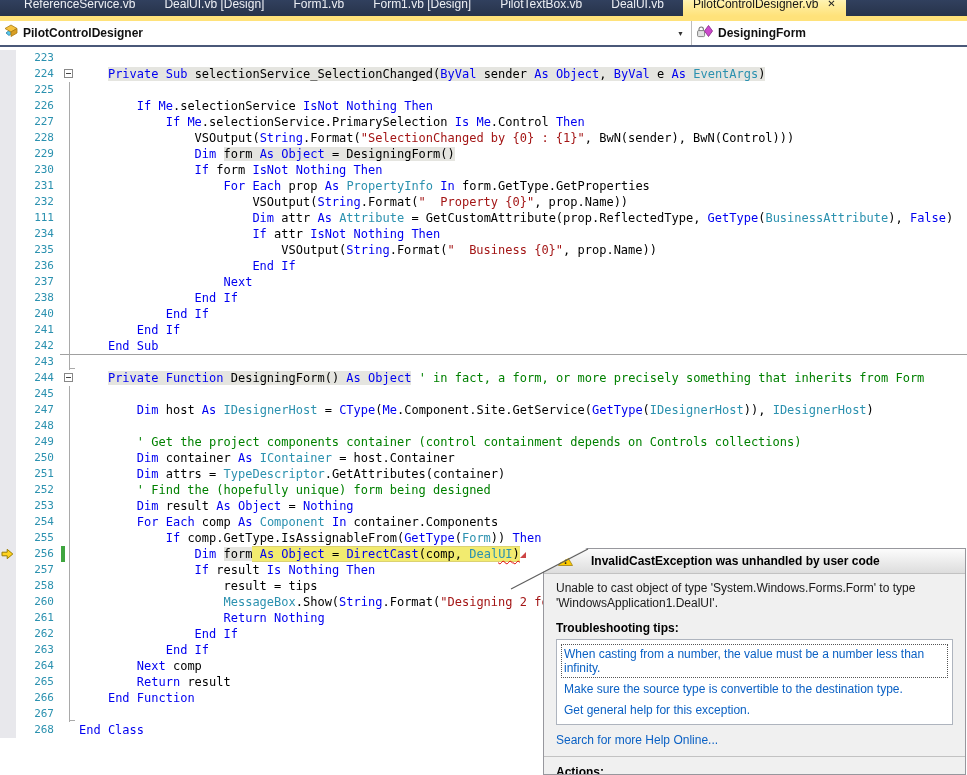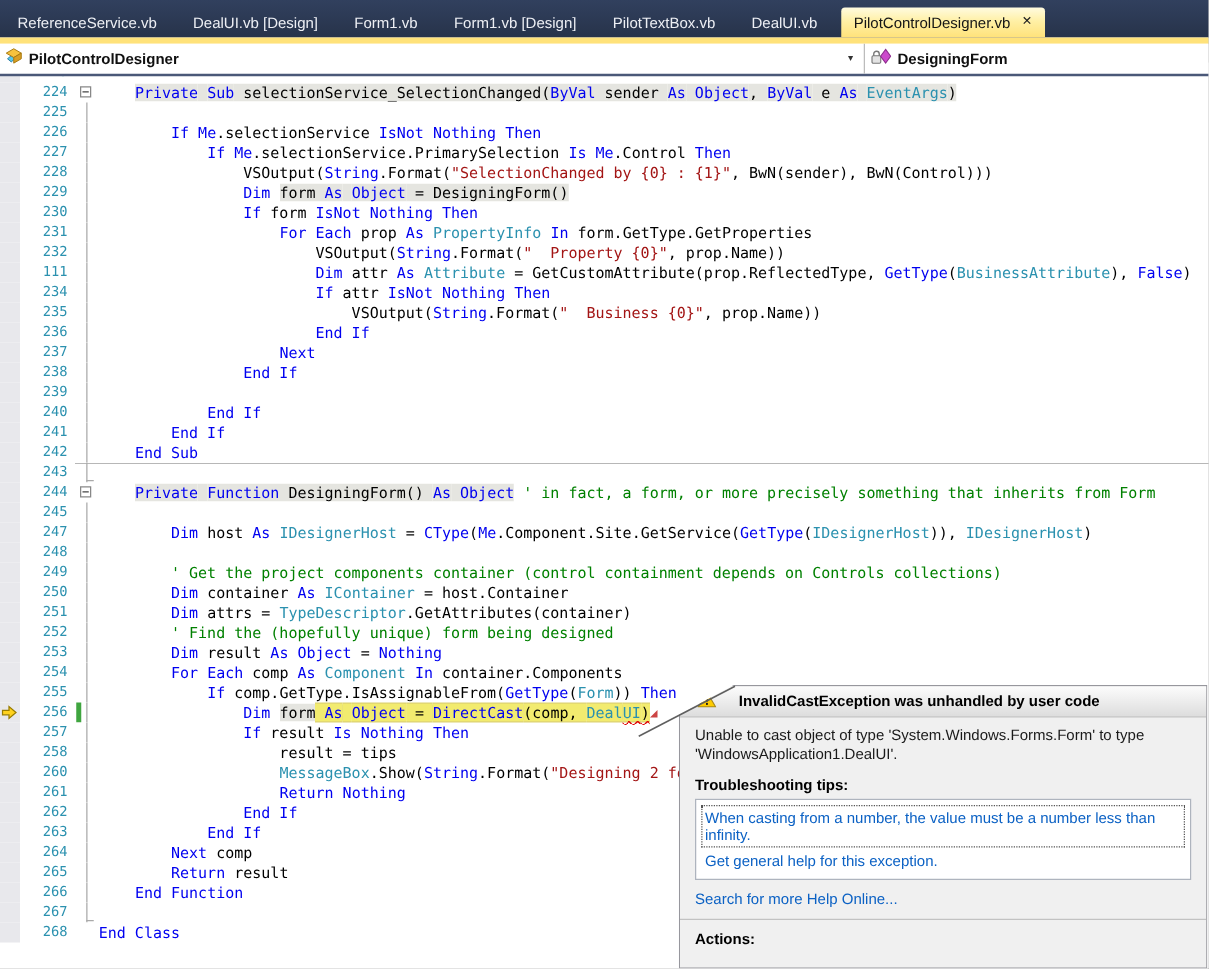--- a/index.html
+++ b/index.html
@@ -1,21 +1,21 @@
 <!DOCTYPE html>
 <html><head>
 <meta charset="utf-8">
 <style>
   html,body{margin:0;padding:0;background:#888;}
   .screen{position:relative;width:967px;height:775px;overflow:hidden;background:#fff;
           font-family:"Liberation Sans",sans-serif;-webkit-font-smoothing:antialiased;}
   
   .chrome{position:relative;z-index:3;}
-  .tabbar{display:flex;align-items:flex-end;height:30px;background:linear-gradient(#31405E,#27334A);
-          padding-left:4px;overflow:hidden;}
+  .tabbar{display:flex;align-items:flex-end;height:16px;background:linear-gradient(#31405E,#27334A);
+          padding-left:14px;overflow:hidden;}
   .tab{height:23px;line-height:23px;padding:0 10px;margin-right:9px;color:#EDEFF4;font-size:12px;
        white-space:nowrap;cursor:default;}
   .tab.active{display:flex;align-items:center;gap:9px;height:24px;color:#151515;
        background:linear-gradient(#FFFBE0,#FFF0A6 45%,#FFE27A);border-radius:3px 3px 0 0;}
   .tab-close{font-size:10px;color:#222;line-height:1;}
   .goldstrip{height:5px;background:#FFE27A;}
   .navbar{height:24px;background:#FFFFFF;border-bottom:2px solid #4A5878;display:flex;align-items:stretch;}
   .combo{display:flex;align-items:center;gap:5px;}
   .combo-left{width:688px;padding-left:3px;}
   .combo-right{flex:1;border-left:1px solid #BCBCBC;padding-left:4px;}
@@ -227,28 +227,20 @@
       <div class="row">
         <div class="m"></div>
         <div class="n">238</div>
         <div class="f">
           <span class="fv"></span>
         </div>
         <pre class="c"><span class="tp">                </span><span class="tk">End If</span></pre>
       </div>
       <div class="row">
         <div class="m"></div>
-        <div class="n">239</div>
-        <div class="f">
-          <span class="fv"></span>
-        </div>
-        <pre class="c"></pre>
-      </div>
-      <div class="row">
-        <div class="m"></div>
         <div class="n">240</div>
         <div class="f">
           <span class="fv"></span>
         </div>
         <pre class="c"><span class="tp">            </span><span class="tk">End If</span></pre>
       </div>
       <div class="row">
         <div class="m"></div>
         <div class="n">241</div>
         <div class="f">
@@ -470,20 +462,21 @@
           <rect x="6.8" y="9.3" width="1.5" height="1.6" fill="#1A1A1A"></rect>
         </svg>
       </span>
       <span class="popup-title">InvalidCastException was unhandled by user code</span>
     </div>
     <div class="popup-body">
       <div class="popup-message">Unable to cast object of type 'System.Windows.Forms.Form' to type 'WindowsApplication1.DealUI'.</div>
       <div class="tips-label">Troubleshooting tips:</div>
       <div class="tips-box" id="tipsbox">
           <div class="tip focused">When casting from a number, the value must be a number less than infinity.</div>
+          <div class="tip">Make sure the source type is convertible to the destination type.</div>
           <div class="tip">Get general help for this exception.</div>
         </div>
       <div class="link search-link">Search for more Help Online...</div>
       <div class="popup-sep"></div>
       <div class="actions-label">Actions:</div>
 
     </div>
   </div>
 
   <svg class="callout" width="967" height="775">

